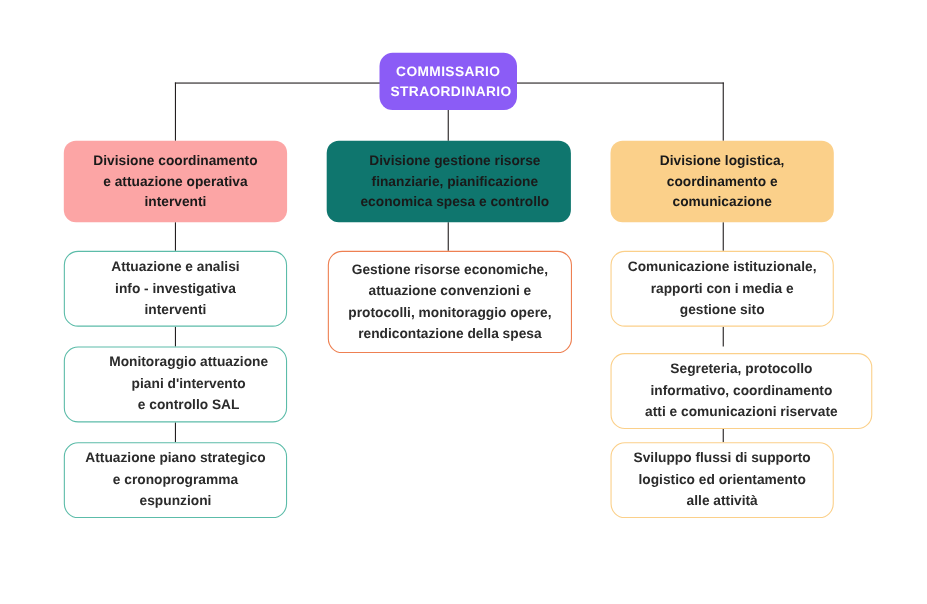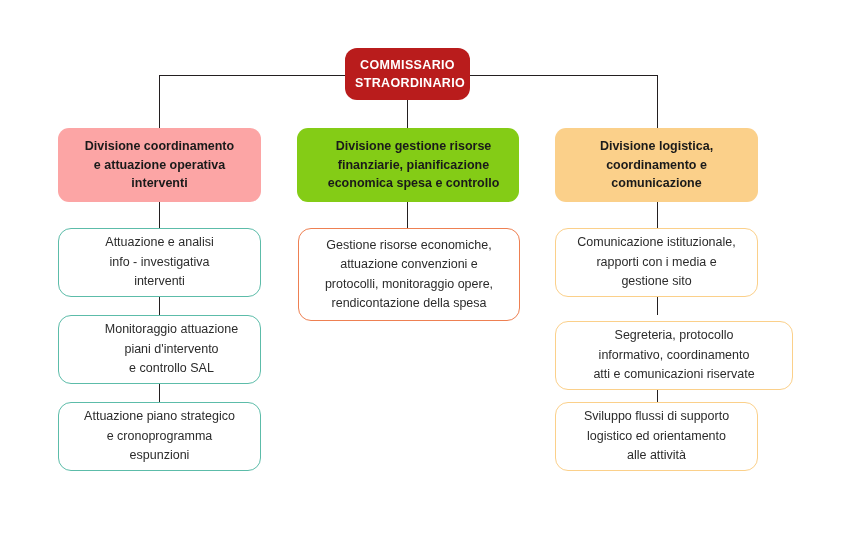--- a/index.html
+++ b/index.html
@@ -42,52 +42,52 @@
   .node .label {
     display: block;
     width: 100%;
     padding: 0 10px;
     box-sizing: border-box;
     white-space: pre-line;
   }
 
   
   .node.root {
-    background: #b91c1c;
+    background: #8b5cf6;
     border-radius: 12px;
   }
   .node.root .label {
     color: #ffffff;
     font-size: 12.5px;
     font-weight: bold;
     line-height: 1.45;
     letter-spacing: 0.35px;
   }
 
   
   .node.division .label {
     color: #1a1a1a;
     font-size: 12.5px;
     font-weight: bold;
     line-height: 1.5;
   }
   .node.division.teal   { background: #fca5a5; }
-  .node.division.orange { background: #84cc16; padding-left: 11px; }
+  .node.division.orange { background: #0f766e; padding-left: 11px; }
   .node.division.amber  { background: #FBD08A; }
 
   
   .node.child {
     background: #ffffff;
     border: 1.4px solid #cccccc;
     border-radius: 13px;
   }
   .node.child .label {
     color: #2b2b2b;
     font-size: 12.5px;
-    font-weight: normal;
+    font-weight: bold;
     line-height: 1.55;
   }
   .node.child.teal   { border-color: #5CBCA9; }
   .node.child.orange { border-color: #EE8052; }
   .node.child.amber  { border-color: #FBD08A; justify-content: center; }
 </style>
 </head>
 <body>
 
 <div id="org-chart">

